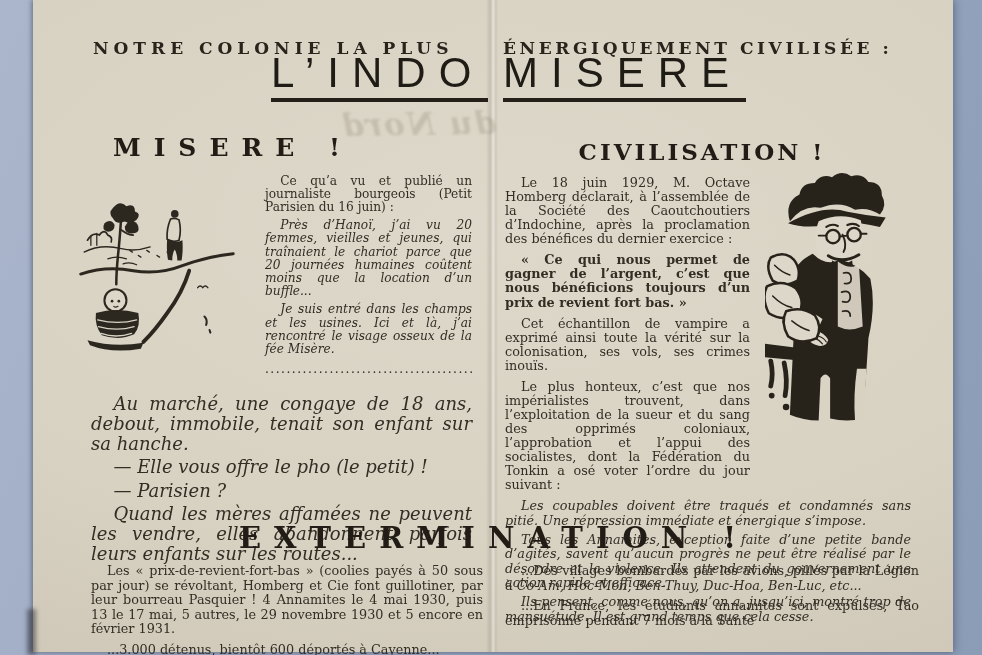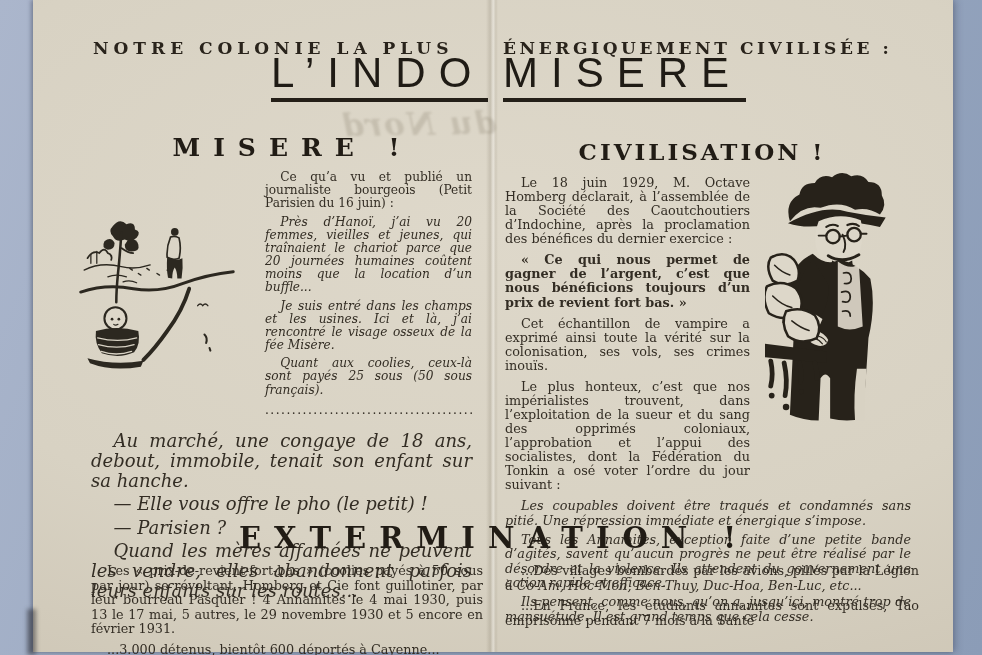--- a/index.html
+++ b/index.html
@@ -30,21 +30,21 @@
   #titleL{left:238px}
   #titleR{left:470px}
 
   p{text-align:justify}
   .ind{text-indent:1.25em}
   .it{font-style:italic}
   h1,h2{font-weight:700;color:#211c15;font-family:"DejaVu Serif","Liberation Serif",serif}
 
   
   .sec-mis{position:absolute;left:58px;top:133px;width:381px}
-  .sec-mis h2{font-size:25px;letter-spacing:13px;text-align:center;padding-left:22px;margin-bottom:9px}
+  .sec-mis h2{font-size:25px;letter-spacing:13px;padding-left:22px;margin-bottom:9px}
   .mis-row{display:flex;align-items:center}
   .mis-row svg{flex:0 0 auto;margin:10px 0 0 -12px}
   .mis-text{width:207px;margin-left:auto}
   .mis-text p{font-size:12.2px;line-height:1.08;margin-bottom:5px}
   .dots{letter-spacing:1.5px;white-space:nowrap;overflow:hidden;font-size:11.5px;margin-top:7px}
   .mis-wide{margin-top:9px}
   .mis-wide p{font-size:18px;line-height:1.12;margin-bottom:3px}
 
   
   .sec-civ{position:absolute;left:472px;top:138px;width:437px}
@@ -105,21 +105,20 @@
             <path d="M20,138 q24,-7 50,0 q3,16 -5,25 q-18,8 -38,1 q-9,-11 -7,-26 z" fill="#2c2820" stroke="none"></path>
             <path d="M22,146 q24,6 46,0 M23,154 q22,6 42,0 M26,162 q18,6 36,0" stroke="#d8d2c4" stroke-width="1.6"></path>
             <path d="M140,108 q3,-4 6,0 q3,-4 6,0" stroke-width="1.6"></path>
             <path d="M148,142 q4,4 2,10 M154,158 l1,3" stroke-width="2.4"></path>
           </g>
         </svg>
         <div class="mis-text">
           <p class="ind">Ce qu’a vu et publié un journaliste bourgeois (Petit Parisien du 16 juin) :</p>
           <p class="ind it">Près d’Hanoï, j’ai vu 20 femmes, vieilles et jeunes, qui traînaient le chariot parce que 20 journées humaines coûtent moins que la location d’un buffle...</p>
           <p class="ind it">Je suis entré dans les champs et les usines. Ici et là, j’ai rencontré le visage osseux de la fée Misère.</p>
-          <p class="ind it">Quant aux coolies, ceux-là sont payés 25 sous (50 sous français).</p>
           <p class="dots">..............................................</p>
         </div>
       </div>
       <div class="mis-wide it">
         <p class="ind">Au marché, une congaye de 18 ans, debout, immobile, tenait son enfant sur sa hanche.</p>
         <p class="ind">— Elle vous offre le pho (le petit) !</p>
         <p class="ind">— Parisien ?</p>
         <p class="ind">Quand les mères affamées ne peuvent les vendre, elles abandonnent parfois leurs enfants sur les routes...</p>
       </div>
     </section>

